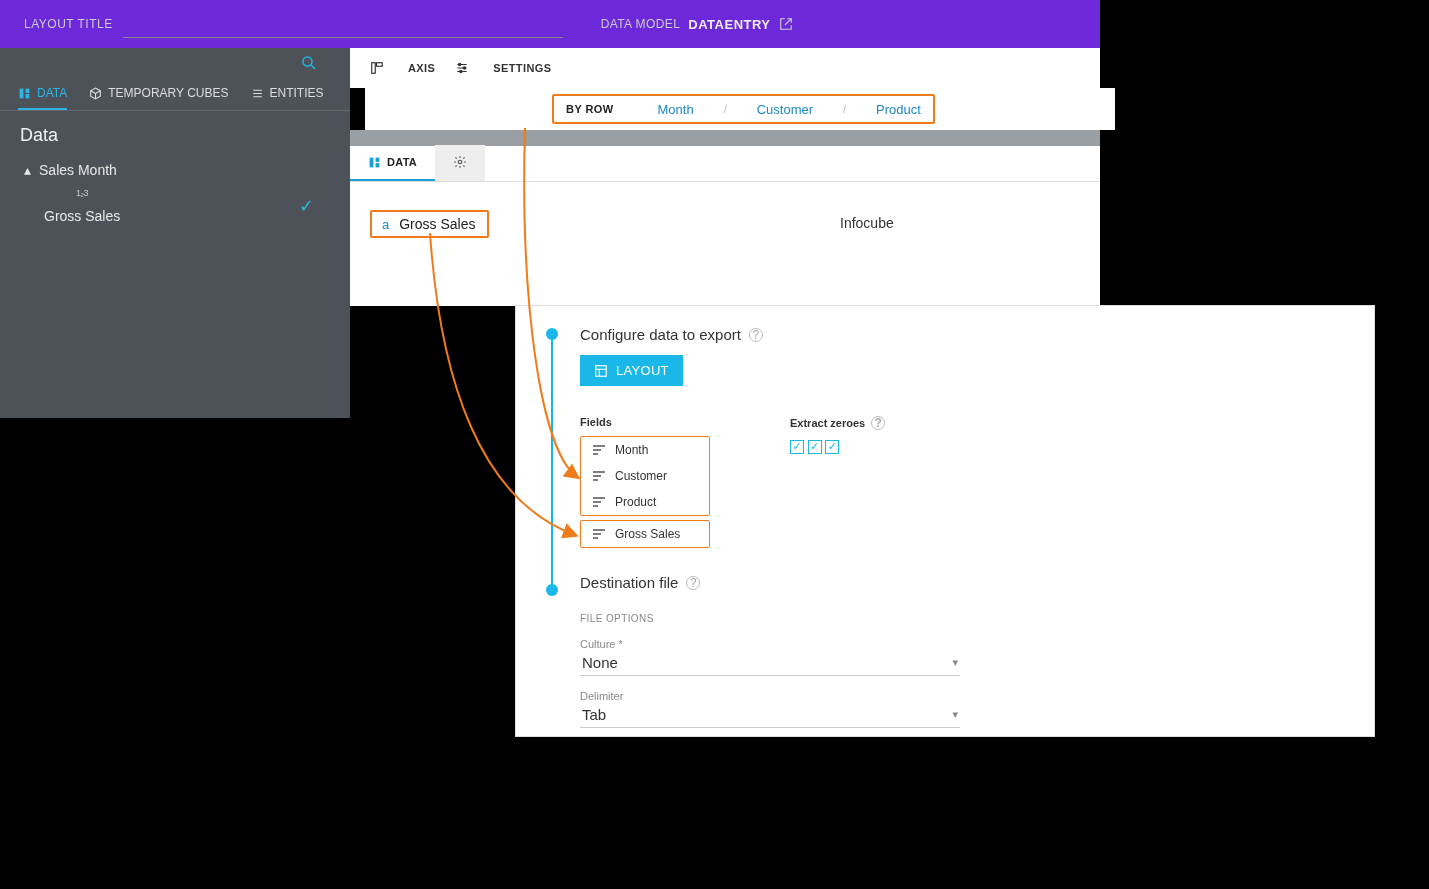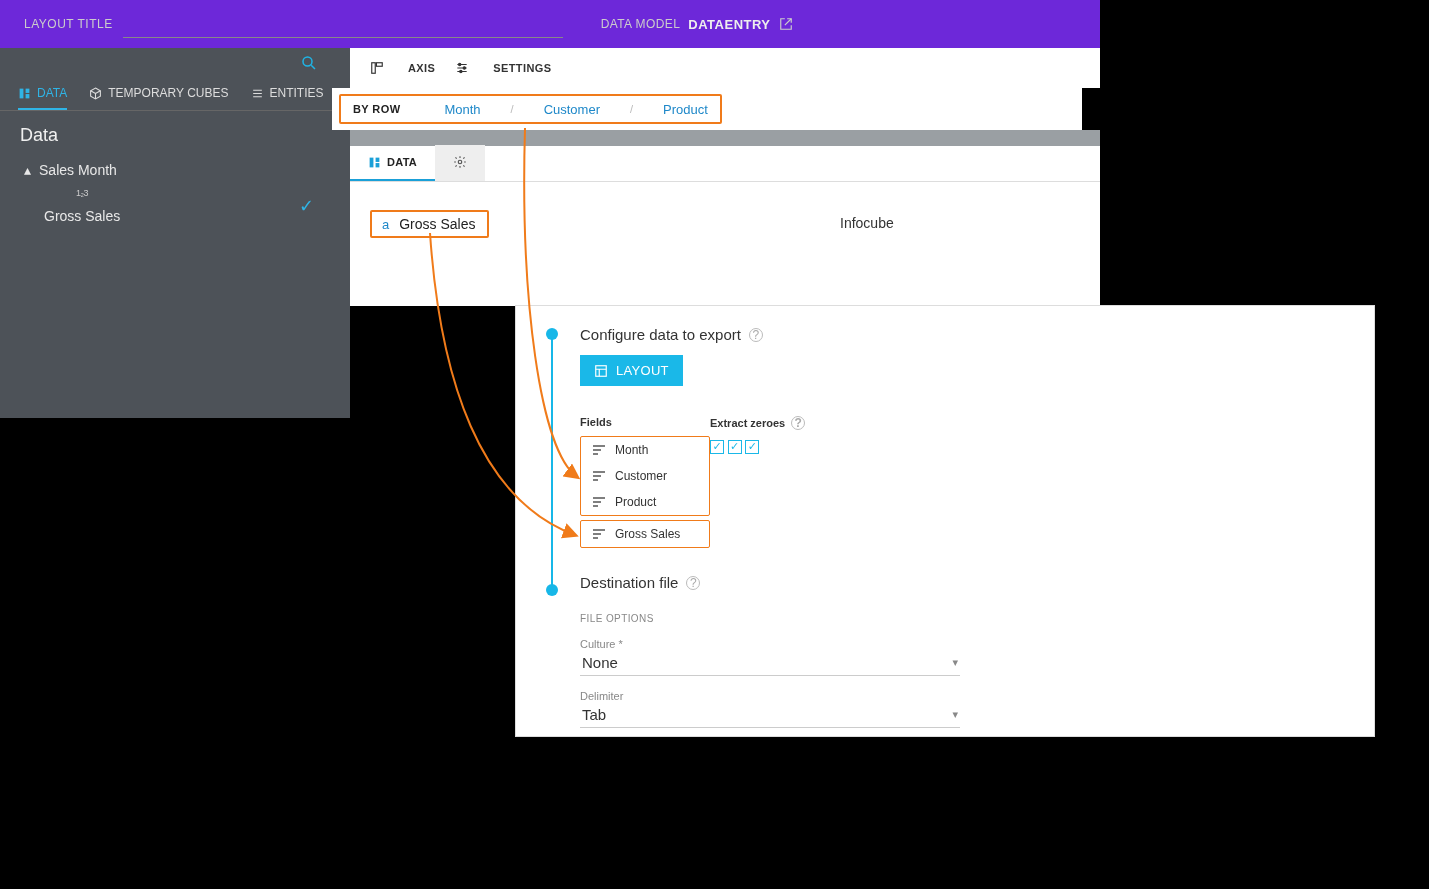--- a/index.html
+++ b/index.html
@@ -40,22 +40,22 @@
   .sb-item .check { color: #2fb4e6; font-size: 18px; margin-right: 6px; }
 
   
   .axis-strip {
     position: absolute; top: 48px; left: 350px; width: 750px; height: 40px;
     background: #fff; border-bottom: 0; display: flex; align-items: center; color: #333;
   }
   .axis-strip .seg { display: flex; align-items: center; gap: 24px; margin-left: 20px; font-size: 11px; font-weight: 700; letter-spacing: 0.4px; cursor: pointer; }
 
   .byrow-strip {
-    position: absolute; top: 88px; left: 332px; width: 750px; height: 42px;
-    background: #fff; display: flex; align-items: center; padding-left: 7px;
+    position: absolute; top: 88px; left: 365px; width: 750px; height: 42px;
+    background: #fff; display: flex; align-items: center; padding-left: 7px; justify-content: center;
   }
   .byrow-box {
     display: flex; align-items: center; gap: 8px;
     border: 2px solid #f07b1a; border-radius: 2px; height: 30px; padding: 0 12px;
   }
   .byrow-box .lbl { font-size: 11px; font-weight: 700; color: #222; letter-spacing: 0.4px; margin-right: 36px; }
   .byrow-box .chip { color: #1e88c9; font-size: 13px; cursor: pointer; }
   .byrow-box .sep { color: #bbb; font-size: 11px; margin: 0 22px; }
 
   
@@ -100,21 +100,21 @@
   .tl-dot.d2 { top: 278px; }
 
   .sect-title { font-size:15px; color:#333; font-weight:500; display:flex; align-items:center; gap:8px; }
   .help-icon { color:#aaa; font-size:12px; border:1px solid #bbb; border-radius:50%; width:14px; height:14px; display:inline-flex; align-items:center; justify-content:center; }
 
   .layout-btn {
     margin-top: 12px; background:#1ab8e8; color:#fff; display:inline-flex; align-items:center; gap:8px;
     padding: 8px 14px; font-size: 13px; font-weight:500; letter-spacing:0.3px; border:none; cursor:pointer;
   }
 
-  .fields-area { display:flex; margin-top: 30px; }
+  .fields-area { display:flex; gap:80px; margin-top: 30px; }
   .fld-col { min-width: 130px; }
   .col-head { font-size:11px; font-weight:700; color:#333; margin-bottom:8px; display:flex; align-items:center; gap:6px; }
   .fld-box { border:1.5px solid #f07b1a; border-radius:2px; }
   .fld-row { display:flex; align-items:center; gap:10px; font-size:12px; color:#333; padding: 6px 12px; }
   .sort-icon { display:inline-block; }
   .chk { width:14px; height:14px; border:1.5px solid #1ab8e8; display:inline-flex; align-items:center; justify-content:center; color:#1ab8e8; font-size:11px; margin-bottom: 14px; cursor:pointer; }
 
   .dest-section { margin-top: 26px; }
   .path-input { width: 780px; margin-top: 16px; height: 30px; border:none; border-bottom:1px solid #ccc; font-size:14px; color:#666; outline:none; }
   .path-input::placeholder { color:#9aa0a5; }

